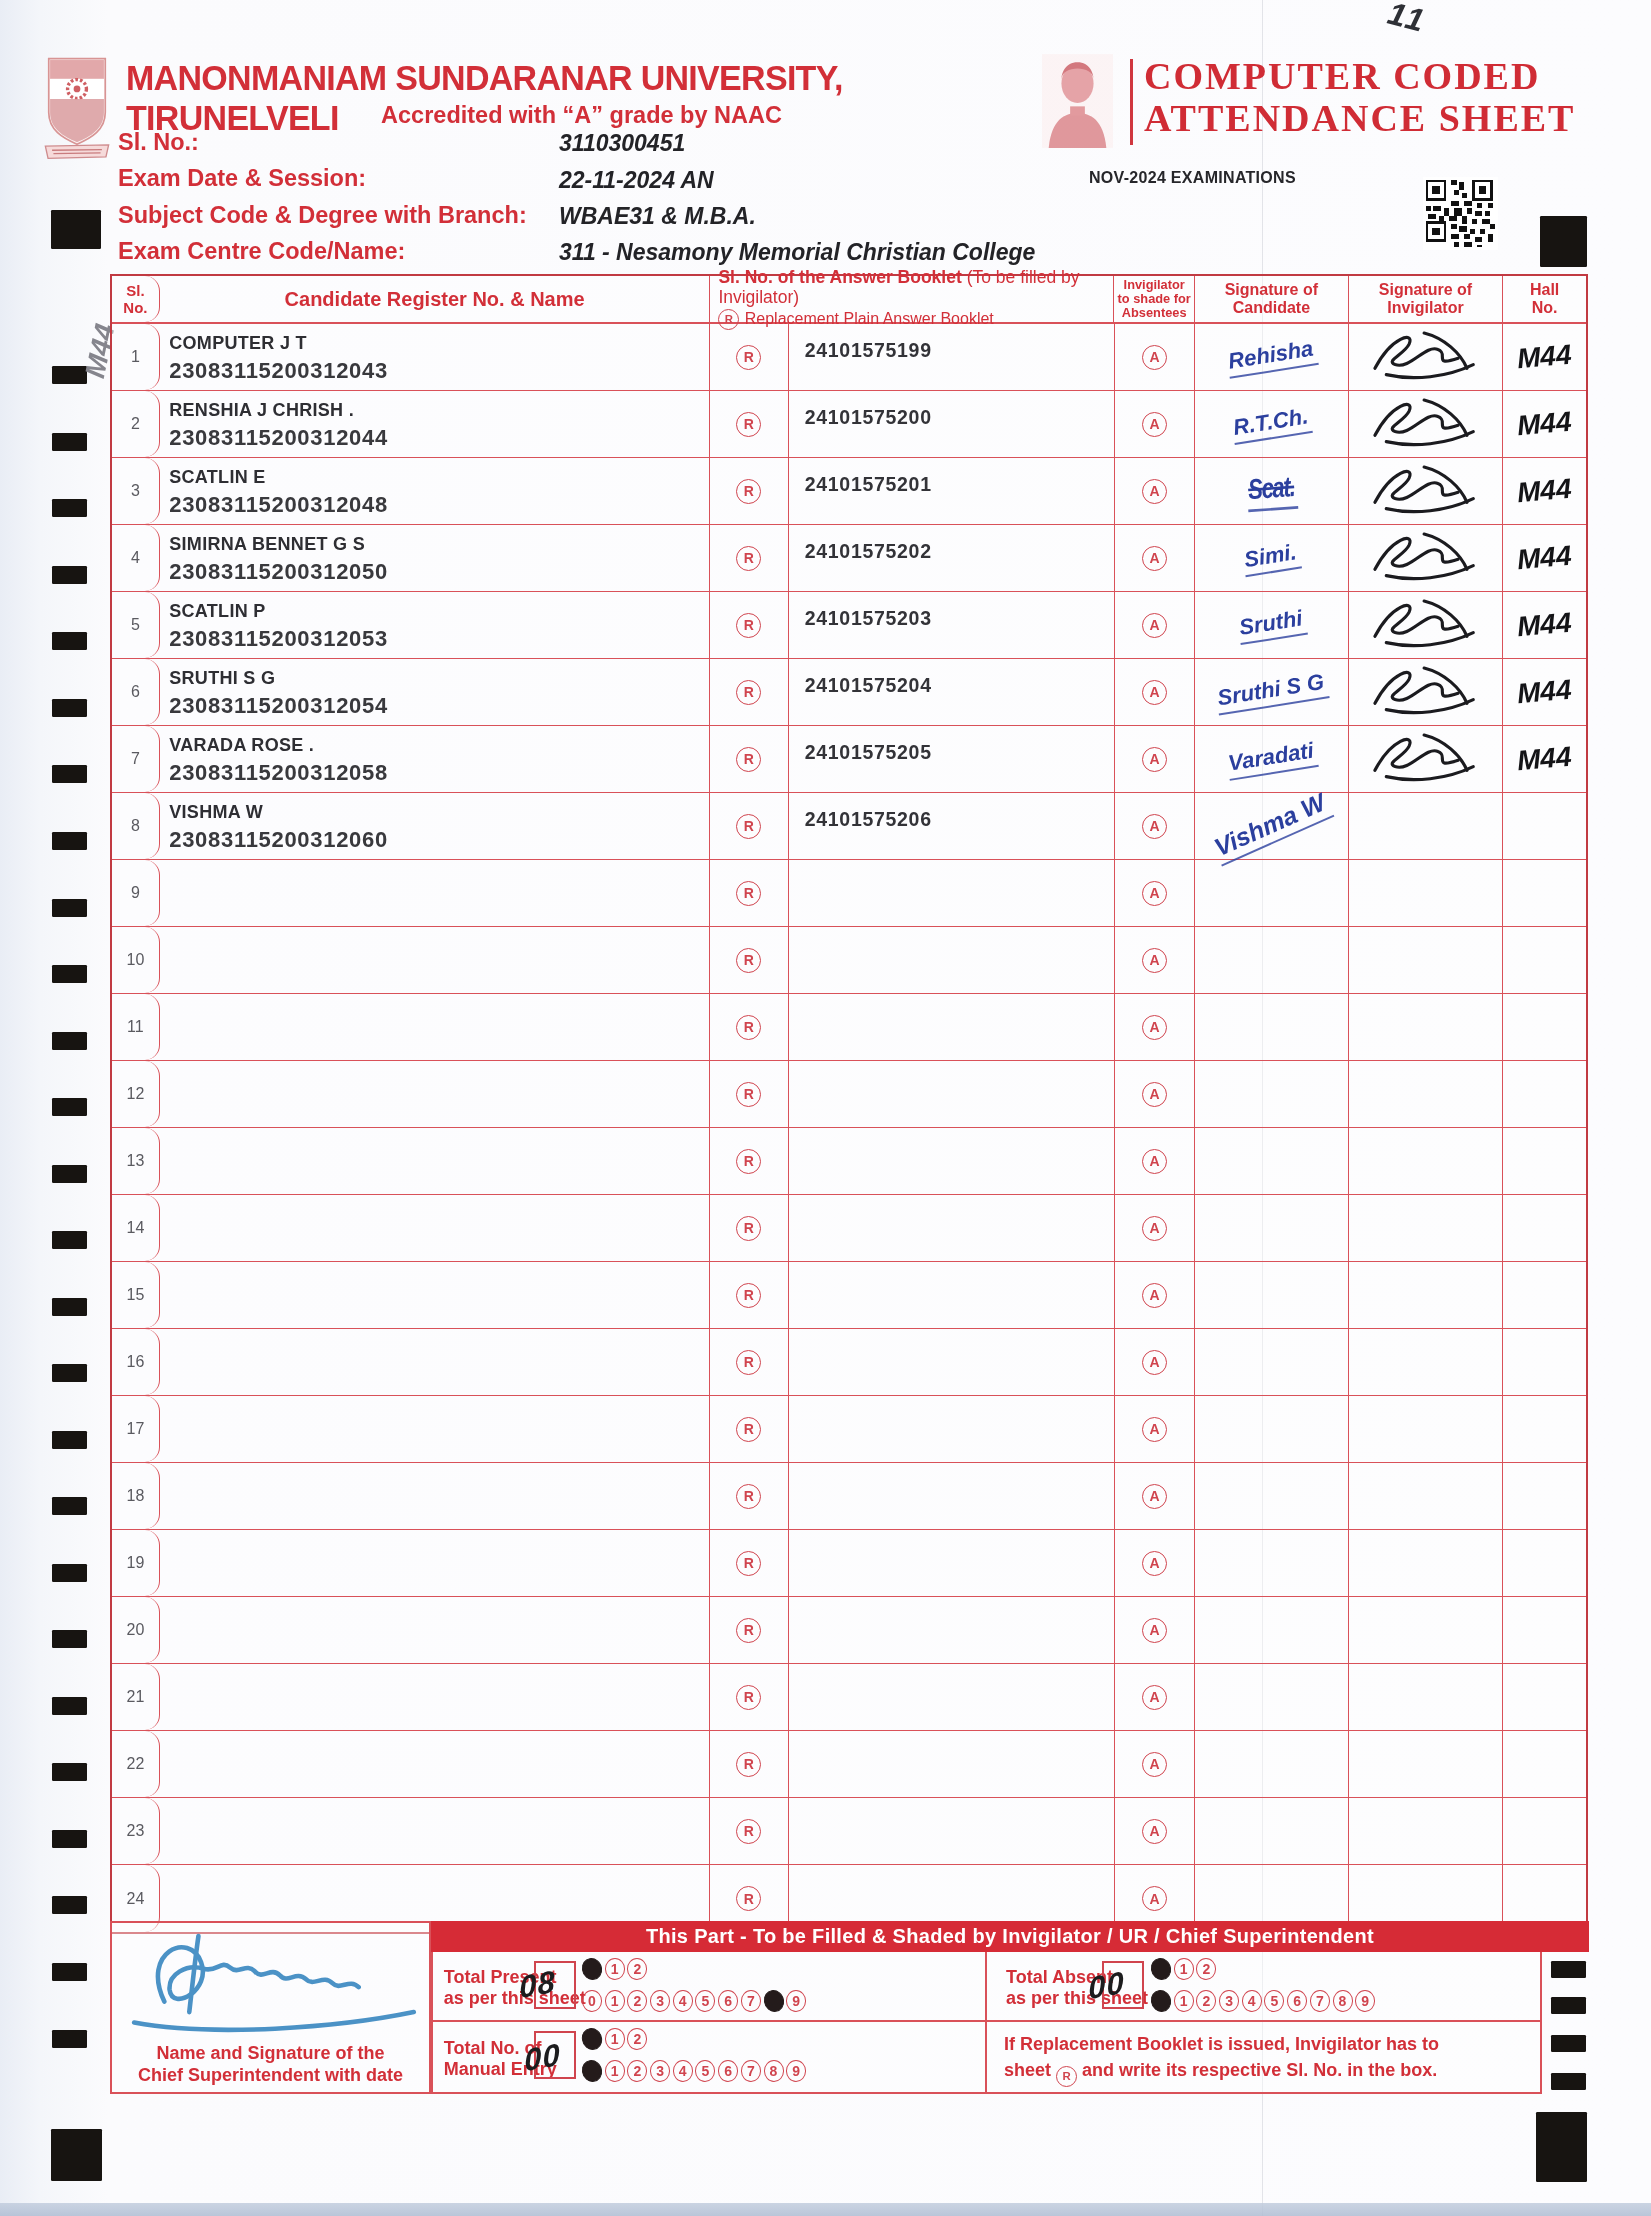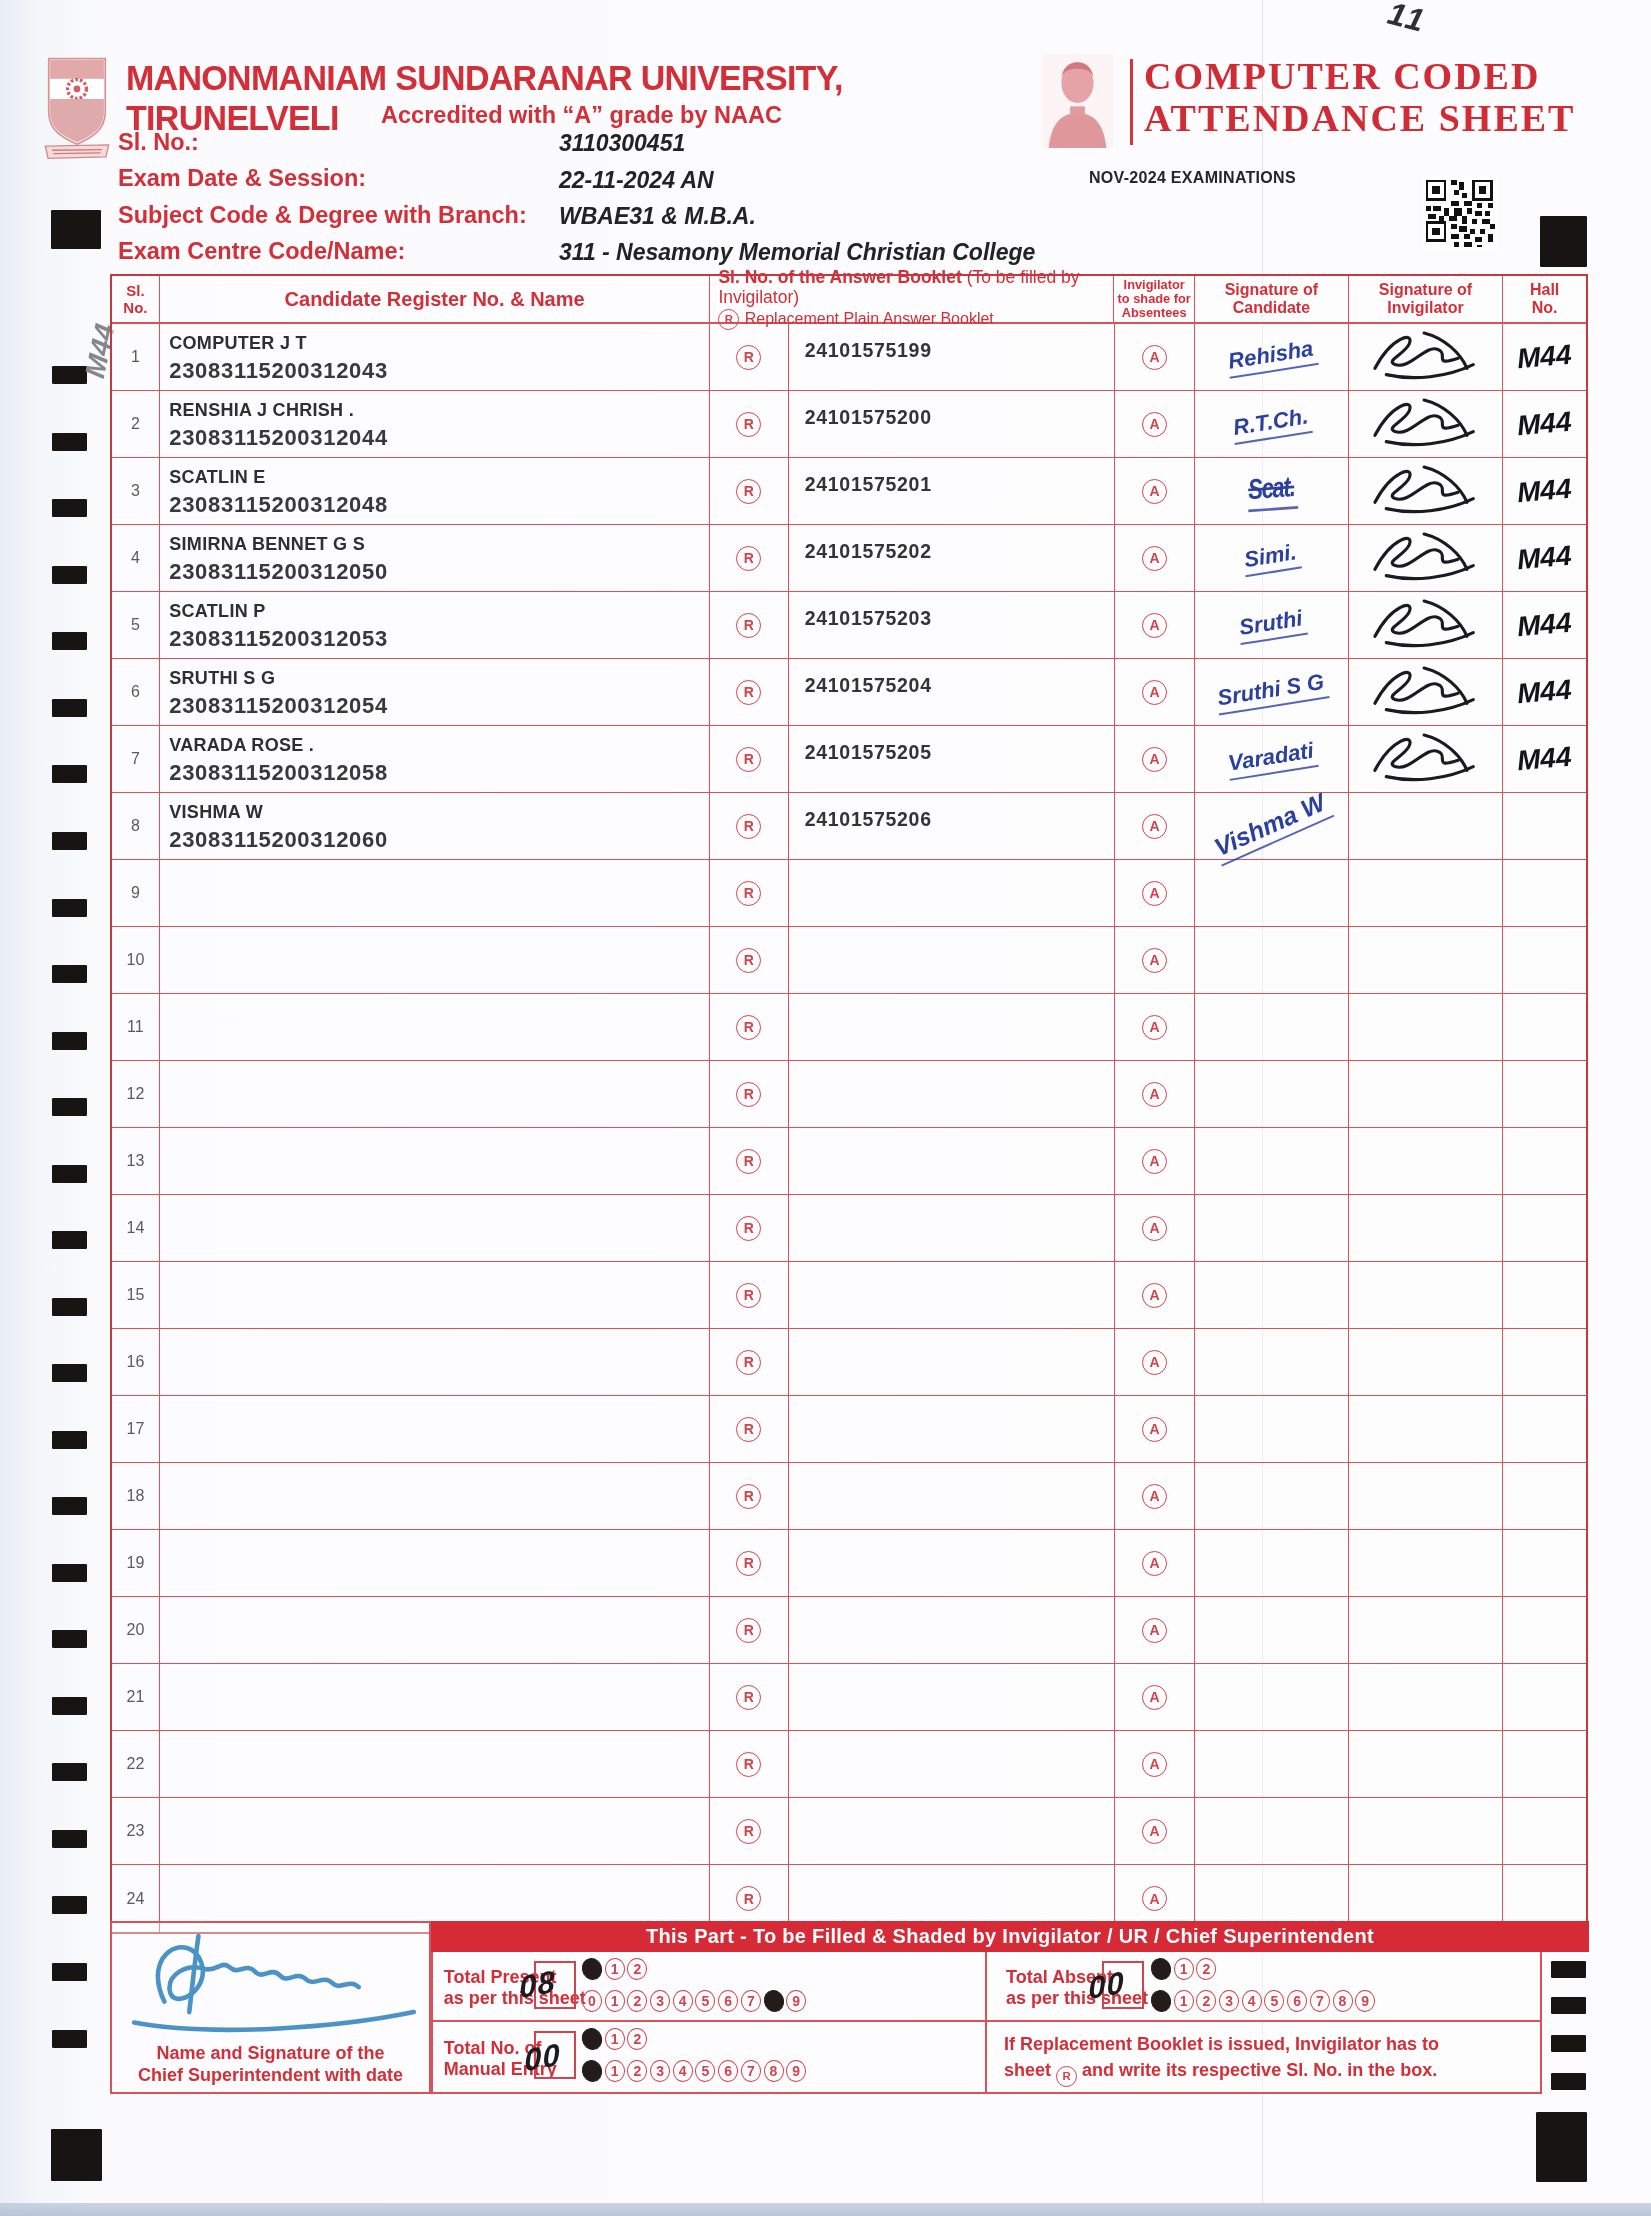--- a/index.html
+++ b/index.html
@@ -41,21 +41,21 @@
   .meta-value{color:#232327;font-size:23px;font-weight:bold;white-space:nowrap;font-style:italic;}
   
   .sheet-table{left:110px;top:274px;width:1478px;border:2px solid #c13a42;box-sizing:border-box;
     background:rgba(255,255,255,.35);}
   .thead{display:flex;height:48px;border-bottom:2px solid var(--grid);box-sizing:border-box;
     color:var(--red);}
   .trow{display:flex;height:67px;border-bottom:1.3px solid var(--grid);box-sizing:border-box;}
   .trow:last-child{border-bottom:none;}
   .cell{box-sizing:border-box;border-right:1.3px solid var(--grid);position:relative;}
   .cell:last-child{border-right:none;}
-  .c-sl{width:48px;} .c-name{width:552px;} .c-r{width:79px;} .c-book{width:327px;}
+  .c-sl{width:48px;border-radius:15px;} .c-name{width:552px;} .c-r{width:79px;} .c-book{width:327px;}
   .c-abs{width:81px;} .c-csig{width:154px;} .c-isig{width:155px;} .c-hall{width:83px;}
   .c-bookhead{width:405px;}
   .hc{display:flex;align-items:center;justify-content:center;text-align:center;
     font-weight:bold;}
   .pre{white-space:pre-line;}
   .h-sl{font-size:15px;line-height:1.15;}
   .h-name{font-size:20px;}
   .h-book{flex-direction:column;align-items:flex-start;justify-content:center;padding-left:8px;text-align:left;}
   .h-book .l1{font-size:17.5px;line-height:1.1;}
   .h-book .l1 .norm{font-weight:normal;}

